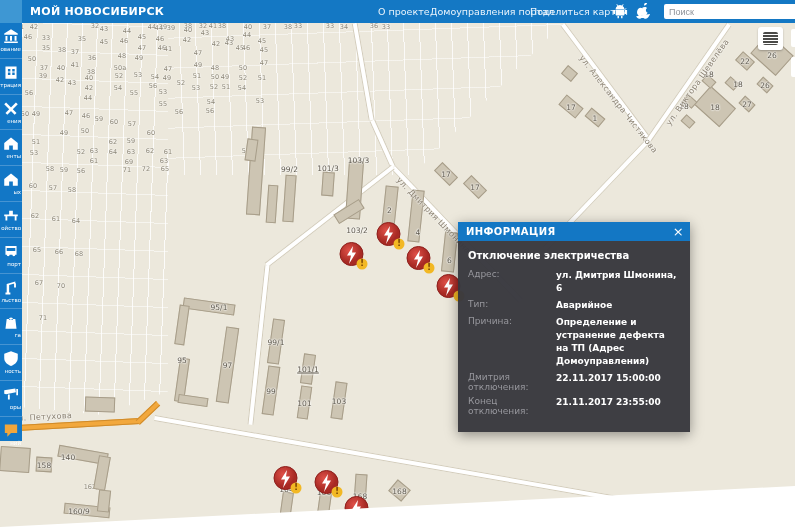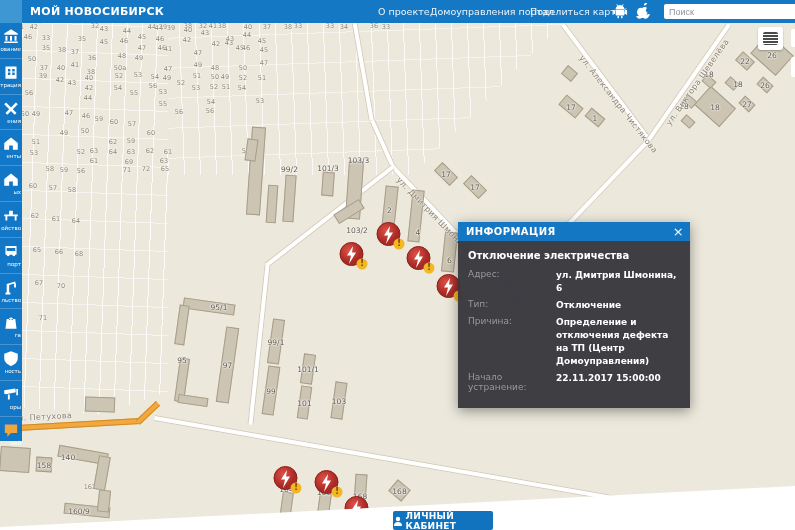--- a/index.html
+++ b/index.html
@@ -274,21 +274,21 @@
         <div class="bld" style="left: 177px; top: 358px; width: 10px; height: 44px; transform: rotate(8deg);"></div>
         <span class="bldlabel" style="left: 182px; top: 360px;">95</span>
         <div class="bld" style="left: 178px; top: 396px; width: 30px; height: 9px; transform: rotate(8deg);"></div>
         <div class="bld" style="left: 221px; top: 327px; width: 13px; height: 76px; transform: rotate(8deg);"></div>
         <span class="bldlabel" style="left: 227.5px; top: 365px;">97</span>
         <div class="bld" style="left: 270px; top: 319px; width: 12px; height: 45px; transform: rotate(8deg);"></div>
         <span class="bldlabel" style="left: 276px; top: 341.5px;">99/1</span>
         <div class="bld" style="left: 265px; top: 366px; width: 12px; height: 49px; transform: rotate(8deg);"></div>
         <span class="bldlabel" style="left: 271px; top: 390.5px;">99</span>
         <div class="bld" style="left: 302px; top: 354px; width: 12px; height: 30px; transform: rotate(8deg);"></div>
-        <span class="bldlabel" style="left: 308px; top: 369px;">101/1</span>
+        <span class="bldlabel" style="left: 308px; top: 369px; text-decoration: underline;">101/1</span>
         <div class="bld" style="left: 299px; top: 386px; width: 11px; height: 33px; transform: rotate(8deg);"></div>
         <span class="bldlabel" style="left: 304.5px; top: 402.5px;">101</span>
         <div class="bld" style="left: 333px; top: 382px; width: 12px; height: 37px; transform: rotate(8deg);"></div>
         <span class="bldlabel" style="left: 339px; top: 400.5px;">103</span>
         <div class="bld" style="left: 0px; top: 447px; width: 30px; height: 25px; transform: rotate(4deg);"></div>
         <div class="bld" style="left: 36px; top: 457px; width: 16px; height: 15px; transform: rotate(3deg);"></div>
         <span class="bldlabel" style="left: 44px; top: 464.5px;">158</span>
         <div class="bld" style="left: 58px; top: 449px; width: 50px; height: 12px; transform: rotate(10deg);"></div>
         <span class="bldlabel" style="left: 68px; top: 457px;">140</span>
         <div class="bld" style="left: 96px; top: 456px; width: 12px; height: 34px; transform: rotate(10deg);"></div>
@@ -393,48 +393,45 @@
     </div>
     <div class="popup-body">
       <div class="popup-title">Отключение электричества</div>
       <div id="popup-rows">
           <div class="prow">
             <span class="plabel">Адрес:</span>
             <span class="pvalue">ул. Дмитрия Шмонина, 6</span>
           </div>
           <div class="prow">
             <span class="plabel">Тип:</span>
-            <span class="pvalue">Отключение</span>
+            <span class="pvalue">Аварийное</span>
           </div>
           <div class="prow">
             <span class="plabel">Причина:</span>
-            <span class="pvalue">Определение и отключения дефекта на ТП (Центр Домоуправления)</span>
+            <span class="pvalue">Определение и устранение дефекта на ТП (Адрес Домоуправления)</span>
           </div>
           <div class="prow">
-            <span class="plabel">Начало устранение:</span>
+            <span class="plabel">Дмитрия отключения:</span>
             <span class="pvalue">22.11.2017 15:00:00</span>
+          </div>
+          <div class="prow">
+            <span class="plabel">Конец отключения:</span>
+            <span class="pvalue">21.11.2017 23:55:00</span>
           </div>
         </div>
     </div>
   </div>
 
   <div class="map-ctl">
     <div class="map-ctl-inner"></div>
   </div>
   <div class="sliver" style="left:791px;top:29px;width:4px;height:18px;"></div>
   <div class="sliver" style="left:791px;top:57px;width:4px;height:20px;"></div>
 
   <div class="wedge"></div>
-  <div class="account-btn">
-    <svg width="10" height="10">
-      <circle cx="5" cy="3" r="2.2" fill="#fff"></circle>
-        <path d="M1 10a4 4 0 0 1 8 0z" fill="#fff"></path>
-    </svg>
-    <span>ЛИЧНЫЙ КАБИНЕТ</span>
-  </div>
 
   <div class="sidebar" id="sidebar">
       <div class="s-item">
         <svg class="s-icon" viewBox="0 0 13 13" fill="#ffffff">
           <path d="M1 4.5 6.5 1 12 4.5V5.4H1zM2 6.4h1.6v4H2zM5.7 6.4h1.6v4H5.7zM9.4 6.4H11v4H9.4zM1 11h11v1.2H1z"></path>
         </svg>
         <span class="s-label">ование</span>
       </div>
       <div class="s-item">
         <svg class="s-icon" viewBox="0 0 13 13" fill="#ffffff">

